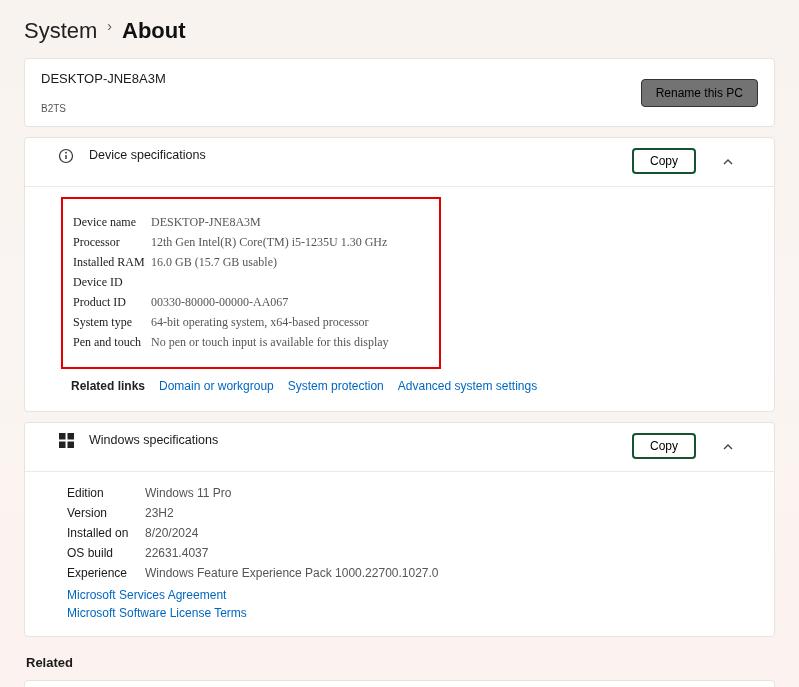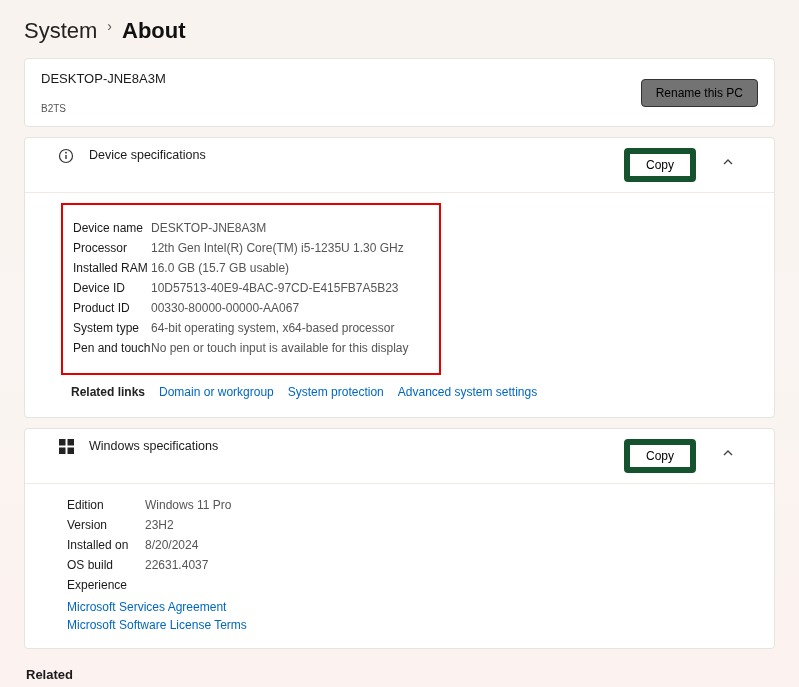--- a/index.html
+++ b/index.html
@@ -45,21 +45,21 @@
   }
   .section-header {
     display: flex;
     align-items: flex-start;
     padding: 10px 32px;
     gap: 14px;
   }
   .section-icon { width: 18px; display:flex; justify-content:center; }
   .section-title { font-size: 12.5px; flex: 1; }
   .copy-btn {
-    border: 6px solid #14532d;
+    border: 2px solid #14532d;
     background: #fff;
     border-radius: 4px;
     padding: 4px 16px;
     font-size: 12px;
     cursor: pointer;
     margin-right: 4px;
   }
   .chev-btn {
     width: 28px; height: 28px;
     display: flex; align-items: center; justify-content: center;
@@ -67,20 +67,21 @@
   }
   .section-body {
     border-top: 1px solid #eee9e3;
     padding: 12px 16px 14px 42px;
   }
   .highlight-box {
     border: 2px solid #e40000;
     margin: -2px 0 10px -6px;
     padding: 14px 10px 14px 10px;
     width: 380px;
+    font-family: Liberation Serif, serif;
   }
   .spec-row { display: flex; font-size: 12px; line-height: 1.5; margin-bottom: 2px; }
   .spec-label { width: 78px; font-weight: 400; color: #1a1a1a; flex-shrink:0; }
   .spec-value { color: #555; }
   .related-links {
     display: flex;
     align-items: center;
     gap: 14px;
     font-size: 12px;
     padding: 0 4px 4px;
@@ -150,21 +151,20 @@
       <div class="spec-row">
           <span class="spec-label">Processor</span>
           <span class="spec-value">12th Gen Intel(R) Core(TM) i5-1235U   1.30 GHz</span>
         </div>
       <div class="spec-row">
           <span class="spec-label">Installed RAM</span>
           <span class="spec-value">16.0 GB (15.7 GB usable)</span>
         </div>
       <div class="spec-row">
           <span class="spec-label">Device ID</span>
-          <span class="spec-value">10D57513-40E9-4BAC-97CD-E415FB7A5B23</span>
         </div>
       <div class="spec-row">
           <span class="spec-label">Product ID</span>
           <span class="spec-value">00330-80000-00000-AA067</span>
         </div>
       <div class="spec-row">
           <span class="spec-label">System type</span>
           <span class="spec-value">64-bit operating system, x64-based processor</span>
         </div>
       <div class="spec-row">
@@ -211,20 +211,21 @@
     <div class="spec-row">
         <span class="spec-label">Installed on</span>
         <span class="spec-value">8/20/2024</span>
       </div>
     <div class="spec-row">
         <span class="spec-label">OS build</span>
         <span class="spec-value">22631.4037</span>
       </div>
     <div class="spec-row">
         <span class="spec-label">Experience</span>
+        <span class="spec-value">Windows Feature Experience Pack 1000.22700.1027.0</span>
       </div>
     <div class="ms-links">
       <span class="link">Microsoft Services Agreement</span>
       <span class="link">Microsoft Software License Terms</span>
     </div>
   </div>
 </div>
 
 <div class="related-heading">Related</div>
 

